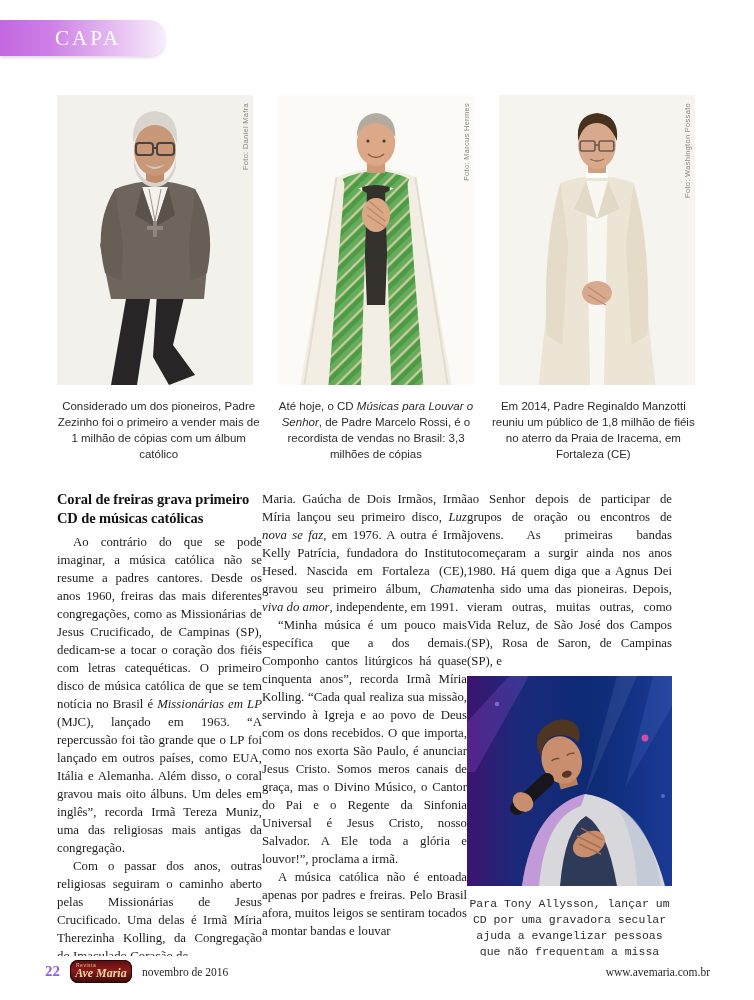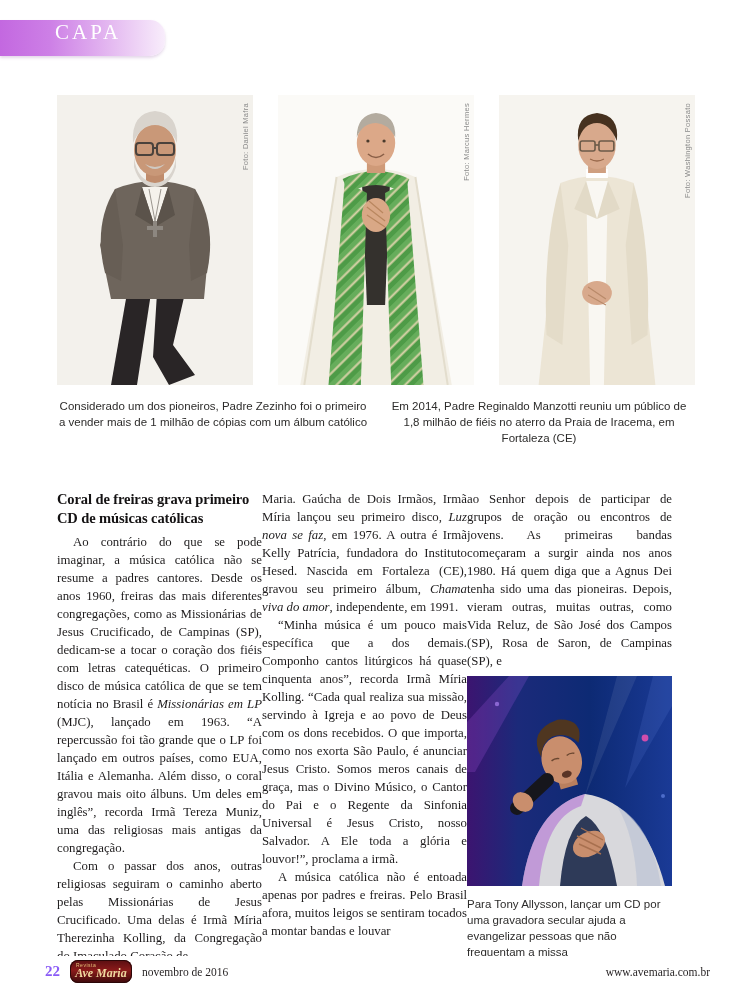--- a/index.html
+++ b/index.html
@@ -3,21 +3,21 @@
 <meta charset="utf-8">
 <style>
   html,body{margin:0;padding:0;background:#ffffff;}
   .page{position:relative;width:754px;height:1000px;background:#ffffff;overflow:hidden;
         font-family:"Liberation Serif",serif;color:#1e1c1d;}
 
   
   .capa-tab{position:absolute;top:20px;left:0;width:165px;height:36px;
             border-radius:0 15px 15px 0;
             background:linear-gradient(90deg,#c368e0 0%,#cd7fe6 30%,#e3b6f0 65%,#f8edfb 100%);
-            display:flex;align-items:flex-start;padding-left:55px;box-sizing:border-box;
+            display:flex;align-items:center;padding-left:55px;box-sizing:border-box;
             box-shadow:0 2px 3px rgba(150,100,170,.25);}
   .capa-tab span{color:#ffffff;font-family:"Liberation Serif",serif;font-size:21px;letter-spacing:3px;}
 
   
   .photos-row{position:absolute;top:95px;left:57px;width:638px;display:flex;gap:25px;}
   .photo{position:relative;height:290px;flex:1;overflow:hidden;}
   .photo svg{position:absolute;inset:0;width:100%;height:100%;}
   .credit{position:absolute;top:8px;right:3px;writing-mode:vertical-rl;transform:rotate(180deg);
           font-family:"Liberation Sans",sans-serif;font-size:7.5px;color:#8b8b8b;letter-spacing:.3px;}
 
@@ -33,21 +33,21 @@
   .heading{font-weight:bold;font-size:14.5px;line-height:19px;text-align:left;
            margin:0 0 5px 0;letter-spacing:-.1px;color:#141213;}
   .col p{margin:0;}
   .indent{text-indent:16px;}
 
   
   .tony-wrap{position:relative;width:205px;height:210px;margin-top:6px;overflow:visible;}
   .tony-wrap svg{position:absolute;left:0;top:0;width:205px;height:210px;}
   .tony-credit{position:absolute;top:72px;right:-13px;writing-mode:vertical-rl;transform:rotate(180deg);
                font-family:"Liberation Sans",sans-serif;font-size:7.5px;color:#8b8b8b;}
-  .tony-caption{margin-top:10px;text-align:left;font-family:Liberation Sans, sans-serif;
+  .tony-caption{margin-top:10px;text-align:center;font-family:Liberation Mono, monospace;
                 font-size:11.5px;line-height:16px;color:#2d2c2b;}
 
   
   .footer{position:absolute;left:45px;right:44px;top:960px;display:flex;align-items:center;}
   .page-num{font-size:15px;font-weight:bold;color:#8b5cf6;margin-right:10px;}
   .logo{width:62px;height:23px;border-radius:8px;position:relative;flex:0 0 auto;
         background:linear-gradient(180deg,#5a0f12 0%,#8a1a1a 45%,#3c0a0c 100%);
         display:flex;align-items:center;justify-content:center;box-shadow:0 0 0 1px #2c0708 inset;}
   .logo-kicker{position:absolute;top:2px;left:6px;font-family:"Liberation Sans",sans-serif;
                font-size:5px;color:#e8c27a;letter-spacing:.5px;}
@@ -145,20 +145,21 @@
         <rect x="101" y="46" width="15" height="10" rx="2" fill="none" stroke="#6b5a48" stroke-width="1.6"></rect>
         <line x1="97" y1="50" x2="101" y2="50" stroke="#6b5a48" stroke-width="1.6"></line>
         <path d="M92 64 Q99 68 106 64" stroke="#9a6a4c" stroke-width="1.4" fill="none"></path>
       </svg>
       <span class="credit">Foto: Washington Possato</span>
     </div>
   </div>
 
   <div class="captions-row">
     <div class="caption">Considerado um dos pioneiros, Padre Zezinho foi o primeiro a vender mais de 1 milhão de cópias com um álbum católico</div>
+    <div class="caption"><span>Até hoje, o CD </span><i>Músicas para Louvar o Senhor</i><span>, de Padre Marcelo Rossi, é o recordista de vendas no Brasil: 3,3 milhões de cópias</span></div>
     <div class="caption">Em 2014, Padre Reginaldo Manzotti reuniu um público de 1,8 milhão de fiéis no aterro da Praia de Iracema, em Fortaleza (CE)</div>
   </div>
 
   <div class="article">
 
     <div class="col">
       <h2 class="heading">Coral de freiras grava primeiro CD de músicas católicas</h2>
       <p class="indent"><span>Ao contrário do que se pode imaginar, a música católica não se resume a padres cantores. Desde os anos 1960, freiras das mais diferentes congregações, como as Missionárias de Jesus Crucificado, de Campinas (SP), dedicam-se a tocar o coração dos fiéis com letras catequéticas. O primeiro disco de música católica de que se tem notícia no Brasil é </span><i>Missionárias em LP</i><span> (MJC), lançado em 1963. “A repercussão foi tão grande que o LP foi lançado em outros países, como EUA, Itália e Alemanha. Além disso, o coral gravou mais oito álbuns. Um deles em inglês”, recorda Irmã Tereza Muniz, uma das religiosas mais antigas da congregação.</span></p>
       <p class="indent">Com o passar dos anos, outras religiosas seguiram o caminho aberto pelas Missionárias de Jesus Crucificado. Uma delas é Irmã Míria Therezinha Kolling, da Congregação do Imaculado Coração de</p>
     </div>

